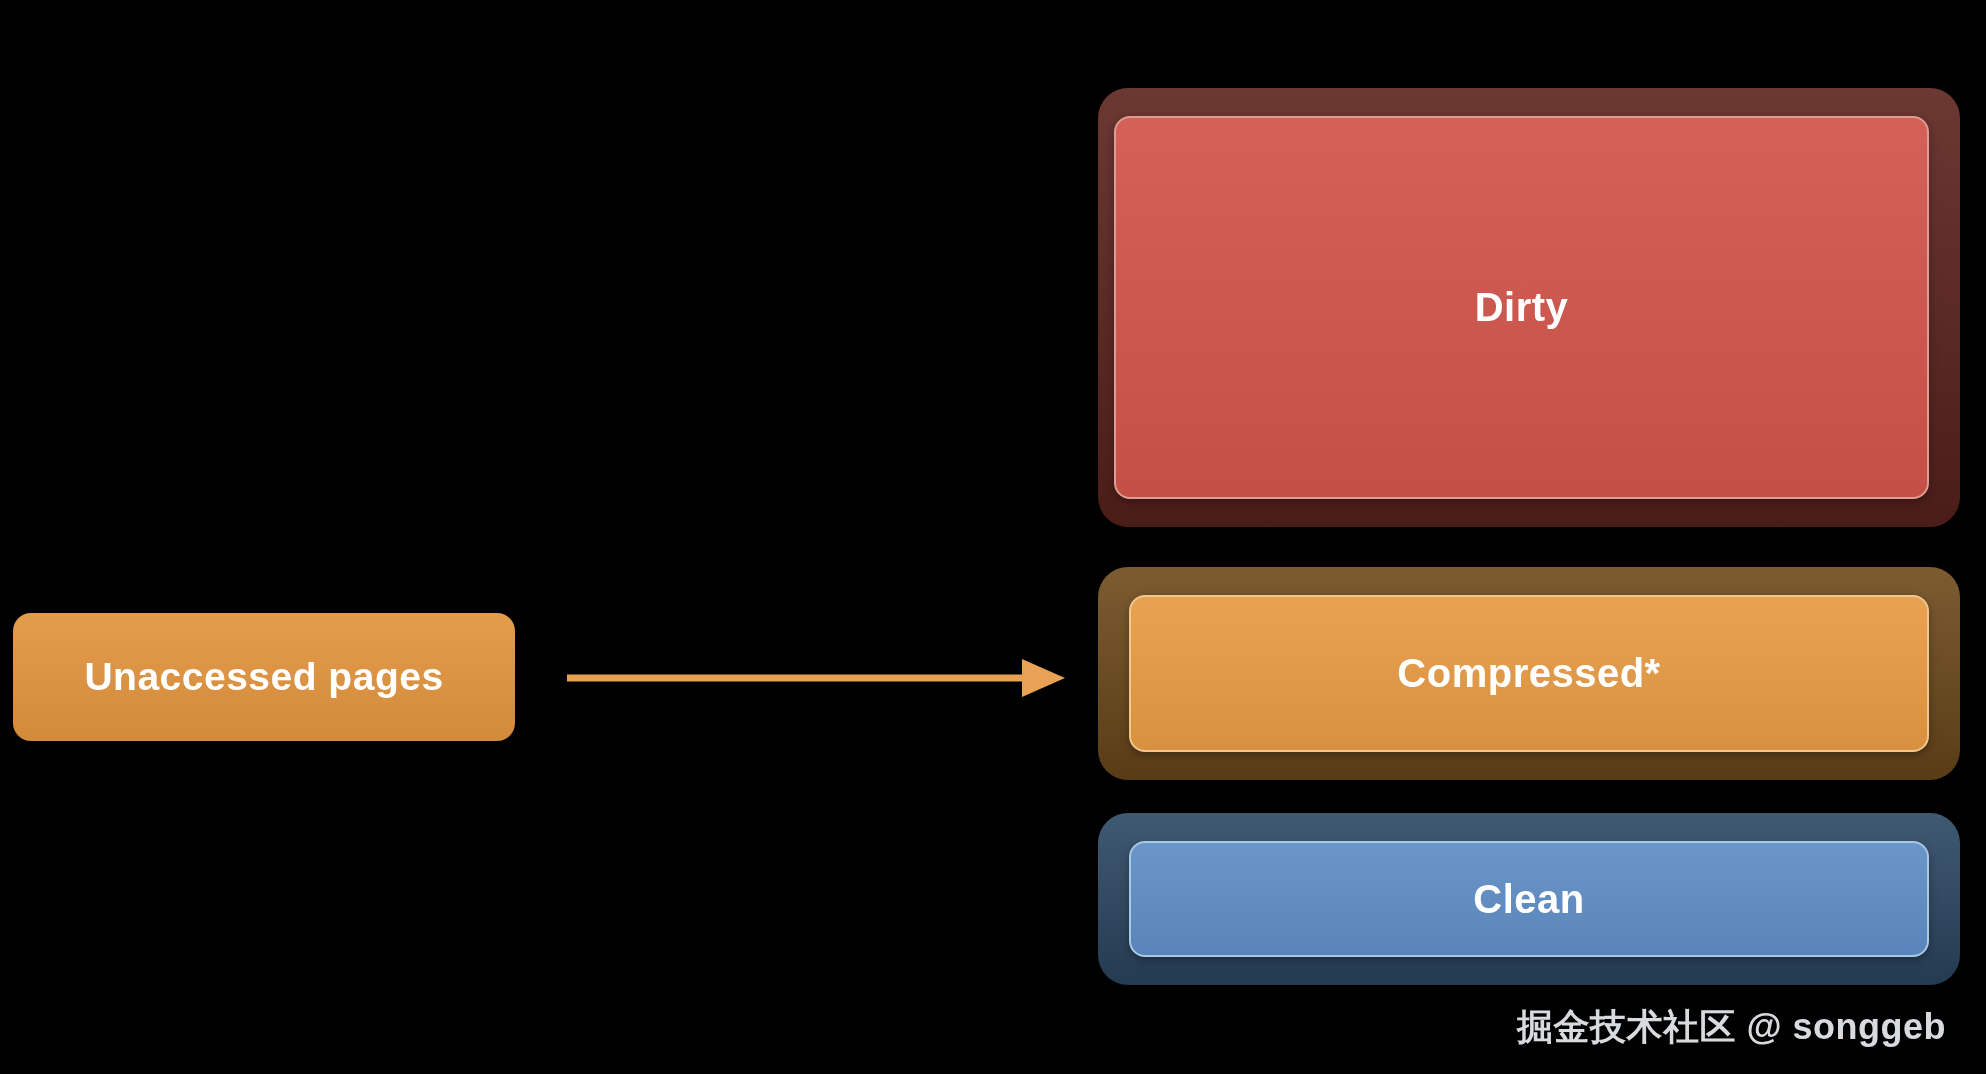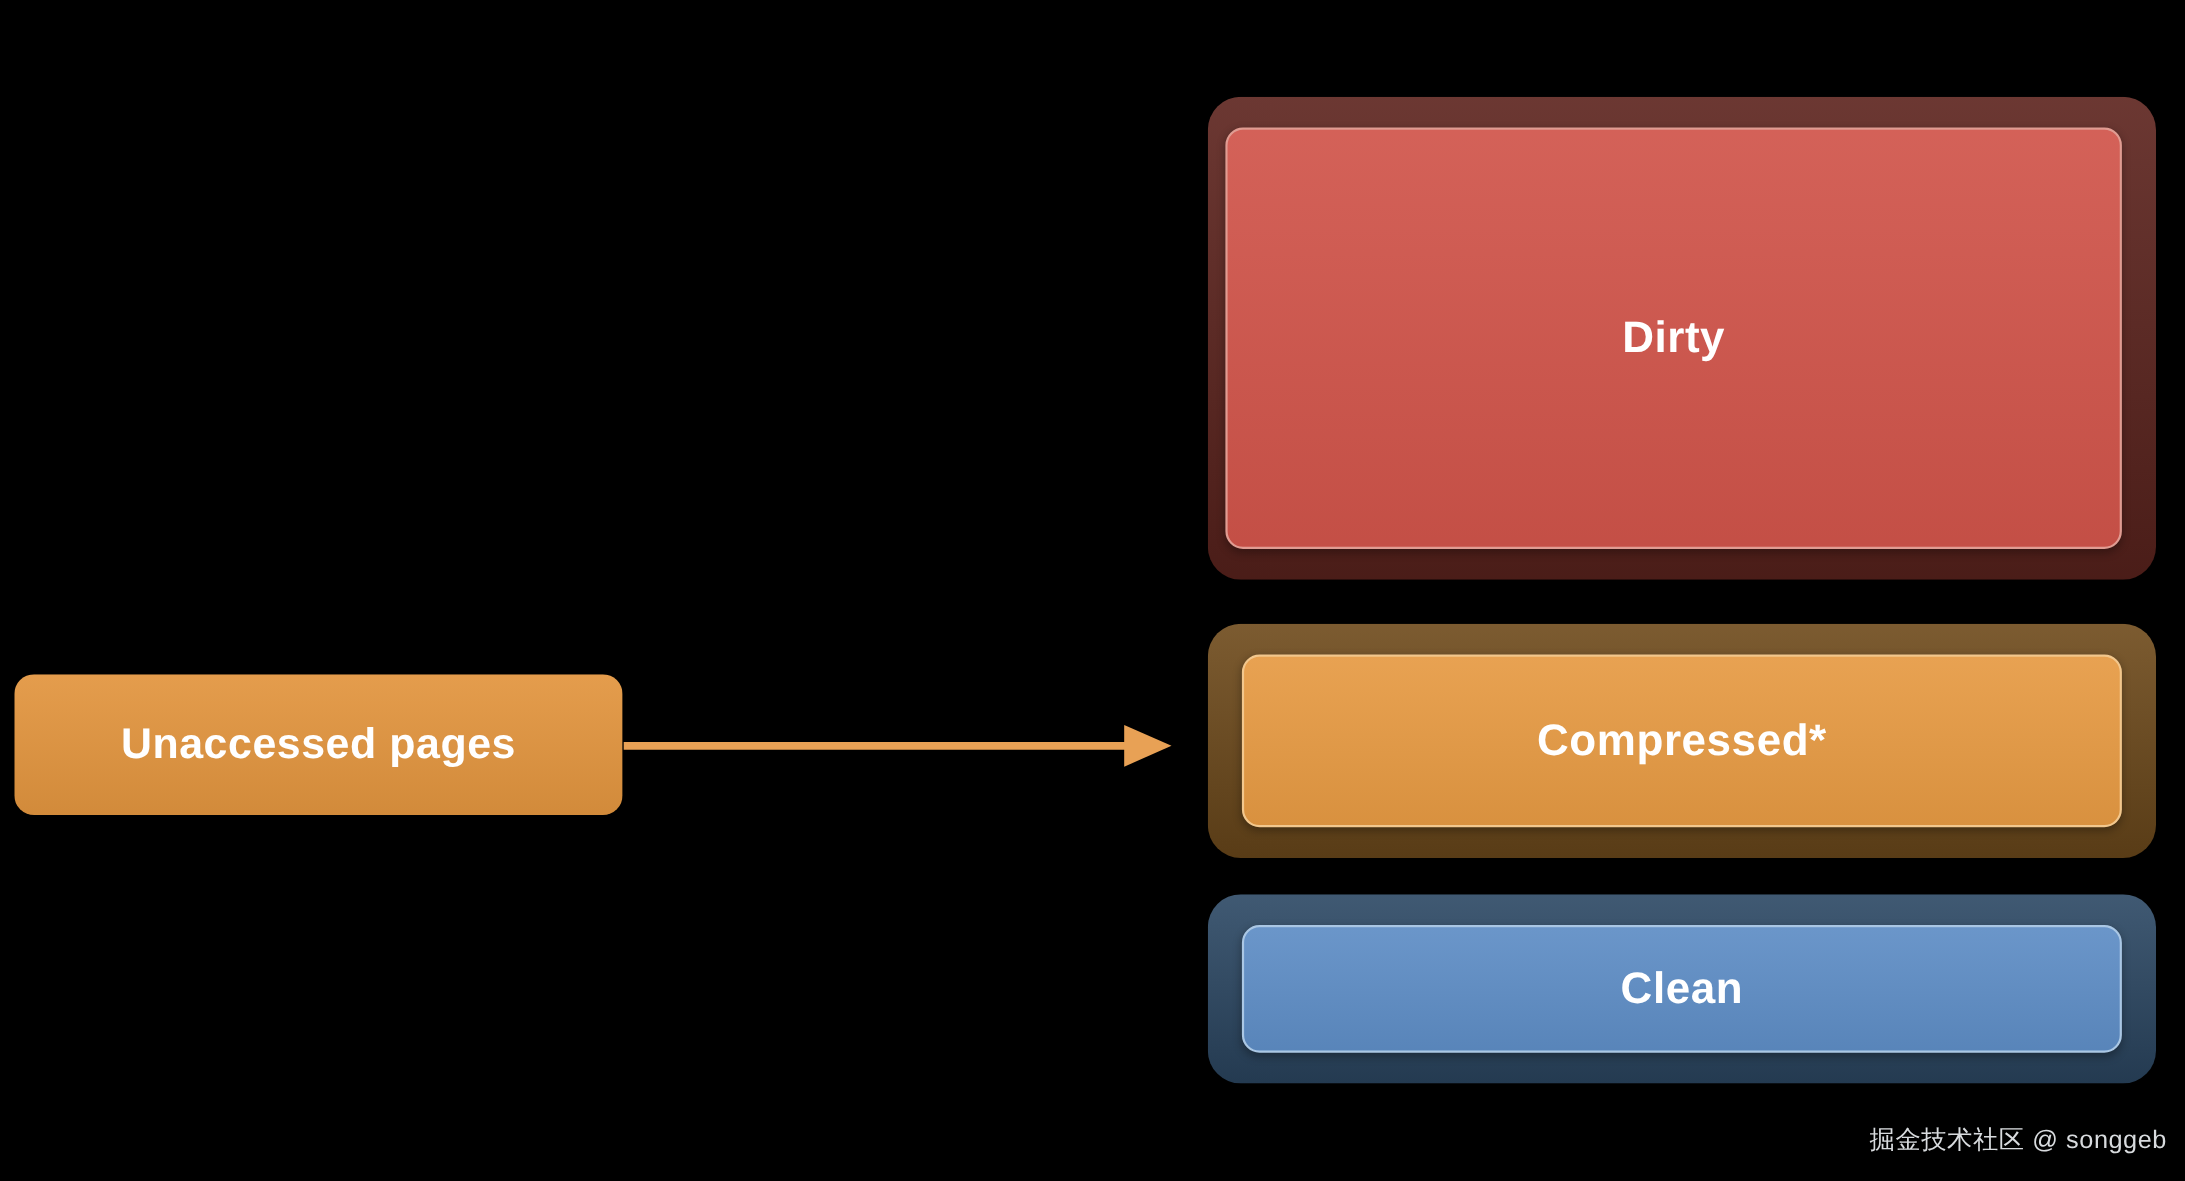--- a/index.html
+++ b/index.html
@@ -14,21 +14,21 @@
     background: #000;
     overflow: hidden;
     font-family: "Liberation Sans", "DejaVu Sans", sans-serif;
   }
 
   
   .node-left {
     position: absolute;
     left: 13px;
     top: 613px;
-    width: 553px;
+    width: 502px;
     height: 128px;
     border-radius: 18px;
     background-image: linear-gradient(180deg, rgba(255,255,255,0.07), rgba(0,0,0,0.07));
     display: flex;
     align-items: center;
     justify-content: center;
   }
   .node-left span {
     font-size: 39px;
     font-weight: 700;
@@ -73,24 +73,24 @@
   }
   .region-inner span {
     font-size: 40px;
     font-weight: 700;
     letter-spacing: 0.5px;
   }
 
   
   .watermark {
     position: absolute;
-    right: 16px;
+    right: 40px;
     bottom: 22px;
-    font-size: 23px;
-    font-weight: 400;
+    font-size: 36px;
+    font-weight: 700;
     letter-spacing: 0.5px;
     white-space: nowrap;
     text-shadow: 0 1px 3px rgba(0,0,0,0.6);
   }
 </style>
 </head>
 <body>
 
 <div class="canvas" style="background-color: rgb(0, 0, 0);">
 

